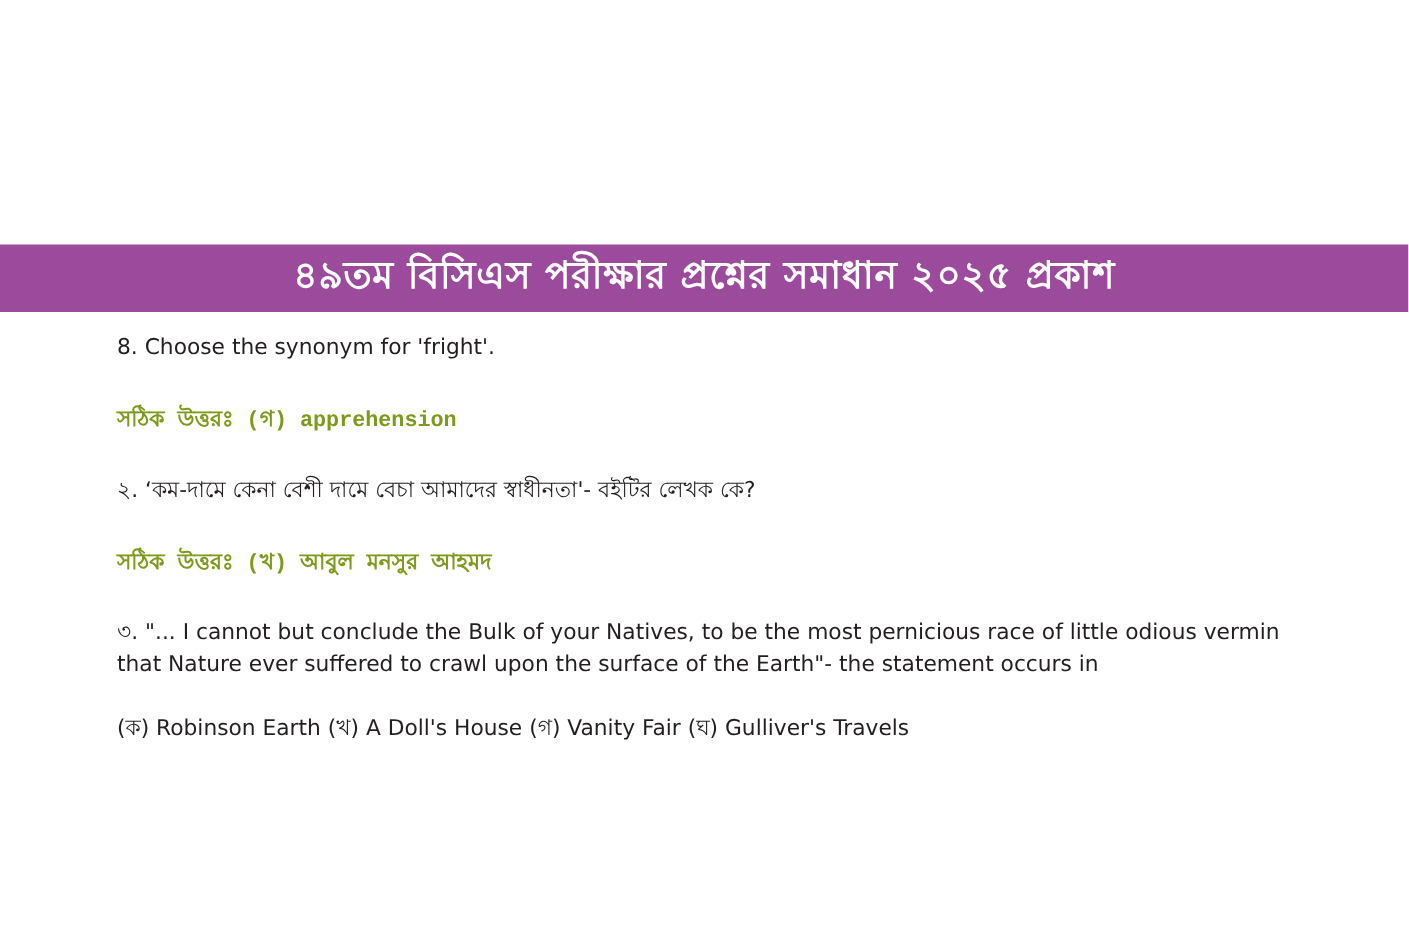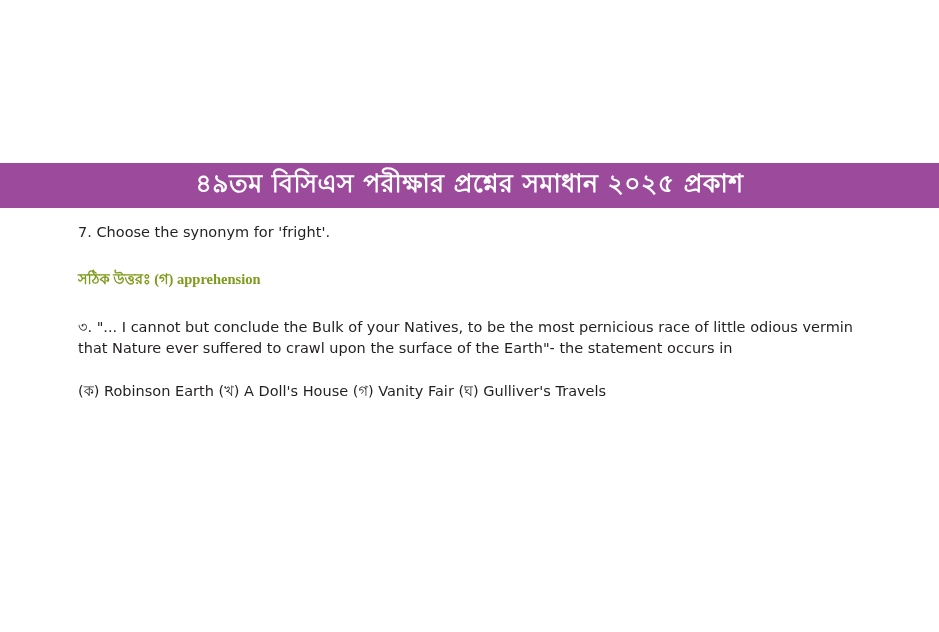--- a/index.html
+++ b/index.html
@@ -59,45 +59,47 @@
     line-height: 1.45;
     color: #231f20;
     margin: 0 0 25px 0;
     font-family: "DejaVu Sans", "Liberation Sans", sans-serif;
   }
   .answer {
     font-size: 14.5px;
     font-weight: bold;
     color: #7d9b1b;
     margin: 0 0 25px 0;
-    font-family: Liberation Serif, serif;
+    font-family: Liberation Mono, monospace;
   }
   .block {
     margin: 0;
   }
 </style>
 </head>
 <body>
 
 <div class="page">
 
   <div class="top-spacer"></div>
 
   <div class="banner">
     <div class="banner-title">৪৯তম বিসিএস পরীক্ষার প্রশ্নের সমাধান ২০২৫ প্রকাশ</div>
   </div>
 
   <div class="content">
 
     <div class="block">
-      <p class="qtext">7. Choose the synonym for 'fright'.</p>
+      <p class="qtext">8. Choose the synonym for 'fright'.</p>
       <p class="answer">সঠিক উত্তরঃ (গ) apprehension</p>
     </div>
 
     <div class="block">
+      <p class="qtext">২. ‘কম-দামে কেনা বেশী দামে বেচা আমাদের স্বাধীনতা'- বইটির লেখক কে?</p>
+      <p class="answer">সঠিক উত্তরঃ (খ) আবুল মনসুর আহমদ</p>
     </div>
 
     <div class="block">
       <p class="qtext two-line">৩. "... I cannot but conclude the Bulk of your Natives, to be the most pernicious race of little odious vermin that Nature ever suffered to crawl upon the surface of the Earth"- the statement occurs in</p>
       <p class="options">(ক) Robinson Earth (খ) A Doll's House (গ) Vanity Fair (ঘ) Gulliver's Travels</p>
     </div>
 
   </div>
 </div>
 

